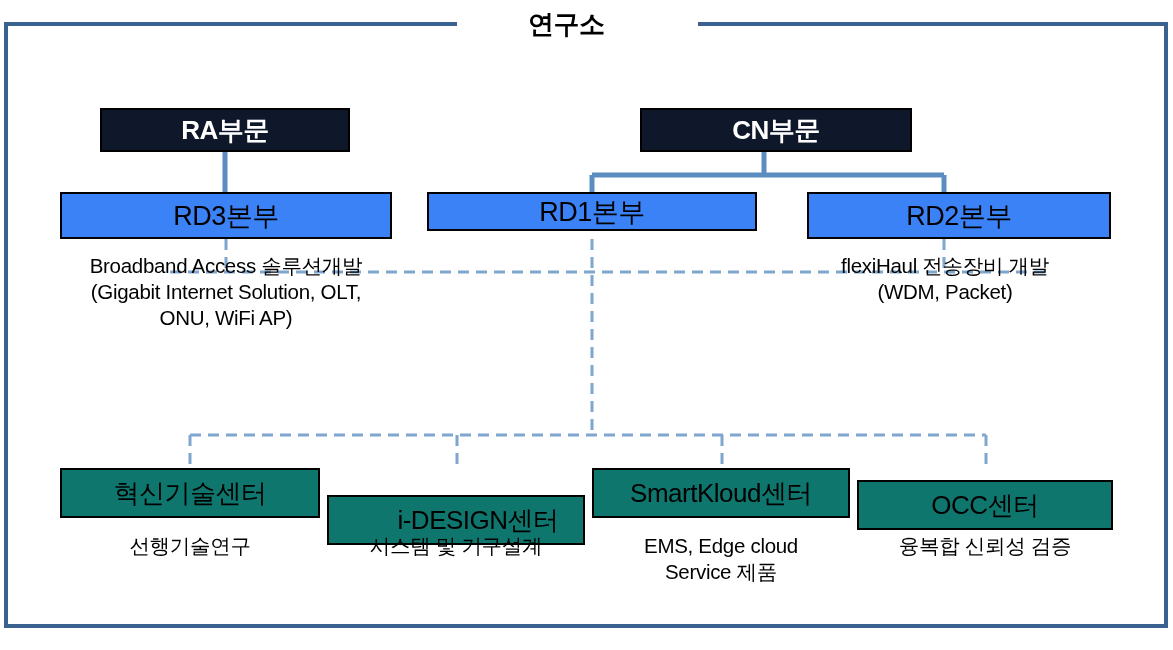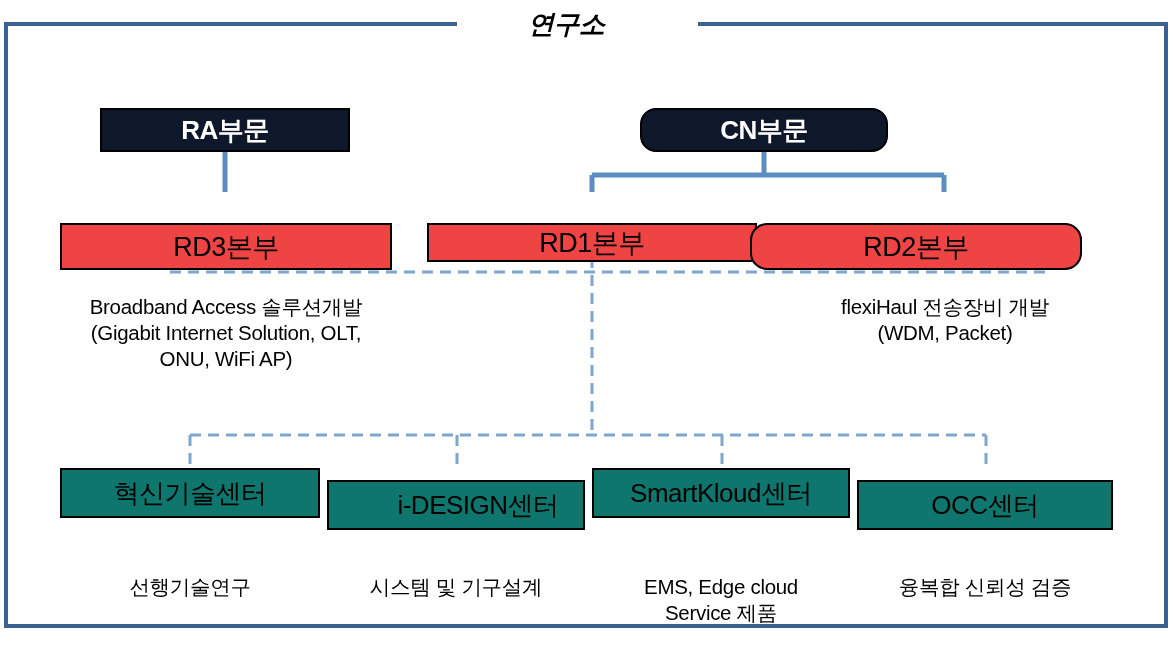--- a/index.html
+++ b/index.html
@@ -21,56 +21,53 @@
     border:2px solid #000000;
   }
   .box.dept{
     background:#0f172a;
     color:#ffffff;
     font-weight:bold;
     font-size:26px;
     letter-spacing:-0.5px;
   }
   .box.unit{
-    background:#ef4444;
+    background:#3b82f6;
     color:#000000;
     font-size:27px;
     font-weight:normal;
     letter-spacing:-0.5px;
-    margin-top:31px;
   }
   .box.center{
     background:#0f766e;
     color:#000000;
     font-size:26px;
     font-weight:normal;
     letter-spacing:-0.5px;
   }
 
   .caption{
     position:absolute;
     text-align:center;
     font-size:20.5px;
     line-height:26px;
     color:#000000;
     letter-spacing:-0.3px;
     white-space:pre-line;
-    margin-top:41px;
   }
 
   .title{
     position:absolute;
     font-size:26px;
     font-weight:bold;
     color:#000000;
     letter-spacing:-0.5px;
     background:#ffffff;
     padding:0 14px;
     line-height:30px;
-    font-style:italic;
   }
 </style>
 </head>
 <body>
 
 <div id="stage">
 
   <svg class="layer" viewBox="0 0 1173 650">
 
     <g stroke="#3A6190" stroke-width="4" fill="none" stroke-linecap="square">
@@ -108,47 +105,47 @@
       <line x1="986" y1="435" x2="986" y2="468"></line>
     </g>
   </svg>
 
   <div class="title" style="left:514px;top:9px;">연구소</div>
 
   <div class="box dept" style="left:100px;top:108px;width:250px;height:44px;">
     <span>RA부문</span>
   </div>
 
-  <div class="box dept" style="left:640px;top:108px;width:248px;height:44px;border-radius:16px;">
+  <div class="box dept" style="left:640px;top:108px;width:272px;height:44px;">
     <span>CN부문</span>
   </div>
 
   <div class="box unit" style="left:60px;top:192px;width:332px;height:47px;">
     <span>RD3본부</span>
   </div>
   <div class="caption" style="left:40px;top:253px;width:372px;">Broadband Access 솔루션개발
 (Gigabit Internet Solution, OLT,
 ONU, WiFi AP)</div>
 
   <div class="box unit" style="left:427px;top:192px;width:330px;height:39px;">
     <span>RD1본부</span>
   </div>
 
-  <div class="box unit" style="left:750px;top:192px;width:332px;height:47px;border-radius:17px;">
+  <div class="box unit" style="left:807px;top:192px;width:304px;height:47px;">
     <span>RD2본부</span>
   </div>
   <div class="caption" style="left:775px;top:253px;width:340px;">flexiHaul 전송장비 개발
 (WDM, Packet)</div>
 
   <div class="box center" style="left:60px;top:468px;width:260px;height:50px;">
     <span>혁신기술센터</span>
   </div>
   <div class="caption" style="left:60px;top:533px;width:260px;">선행기술연구</div>
 
-  <div class="box center" style="left:327px;top:480px;width:258px;height:50px;padding-left:44px;">
+  <div class="box center" style="left:327px;top:495px;width:258px;height:50px;padding-left:44px;">
     <span>i-DESIGN센터</span>
   </div>
   <div class="caption" style="left:327px;top:533px;width:258px;">시스템 및 기구설계</div>
 
   <div class="box center" style="left:592px;top:468px;width:258px;height:50px;">
     <span>SmartKloud센터</span>
   </div>
   <div class="caption" style="left:592px;top:533px;width:258px;">EMS,  Edge cloud
 Service 제품</div>
 

